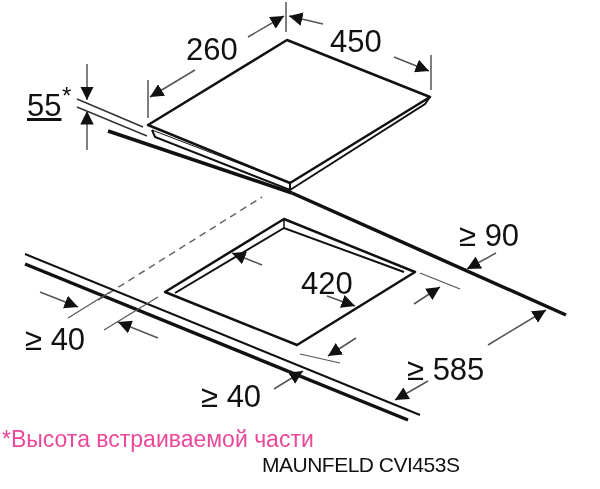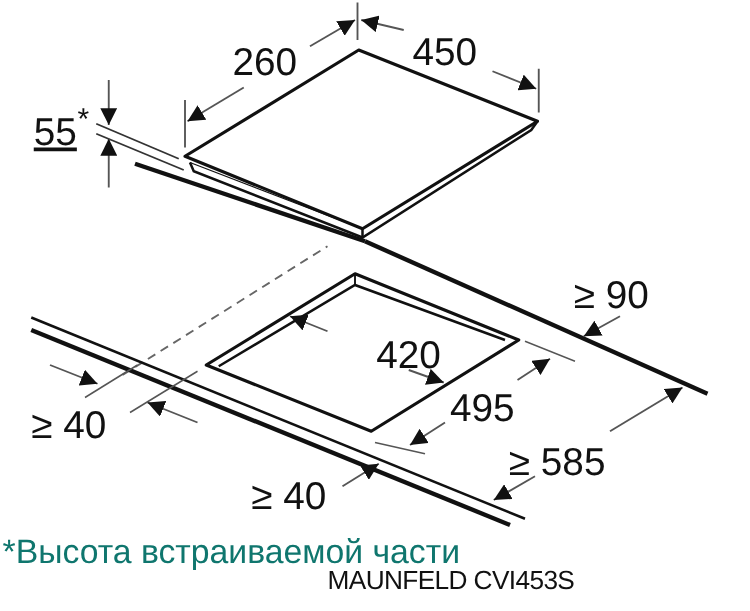--- a/index.html
+++ b/index.html
@@ -1,20 +1,20 @@
 <!DOCTYPE html>
 <html><head>
 <meta charset="utf-8">
 <style>
   html, body { margin: 0; padding: 0; background: #ffffff; }
   .canvas { position: relative; width: 600px; height: 489px; overflow: hidden; background: #ffffff; }
   svg { position: absolute; left: 0; top: 0; }
   .dim { position: absolute; font-family: "Liberation Sans", sans-serif; font-size: 31px; color: #111; line-height: 1; white-space: nowrap; }
   .sup { position: absolute; font-family: "Liberation Sans", sans-serif; font-size: 24px; color: #111; line-height: 1; }
-  .note { position: absolute; font-family: "Liberation Sans", sans-serif; font-size: 27px; color: #0f766e; line-height: 1; white-space: nowrap; }
+  .note { position: absolute; font-family: "Liberation Sans", sans-serif; font-size: 23px; color: #ec4899; line-height: 1; white-space: nowrap; }
   .model { position: absolute; font-family: "Liberation Sans", sans-serif; font-size: 21px; color: #111; line-height: 1; white-space: nowrap; letter-spacing: -0.5px; }
 </style>
 </head>
 <body>
 
 <div class="canvas">
   <svg width="600" height="489" viewBox="0 0 600 489">
     <defs>
       <marker id="arr" viewBox="0 0 10 10" refX="10" refY="5" markerWidth="9" markerHeight="9" orient="auto-start-reverse">
         <path d="M0,0 L10,5 L0,10 z" fill="#111"></path>
@@ -96,21 +96,20 @@
 
     <line x1="274" y1="389" x2="303" y2="371" stroke="#555" stroke-width="1.5" marker-end="url(#arr)"></line>
   </svg>
 
   <span class="dim" style="left:186px; top:34px;">260</span>
   <span class="dim" style="left:330px; top:26px;">450</span>
   <span class="dim" style="left:27px; top:90px;text-decoration:underline;">55</span>
   <span class="sup" style="left:62px; top:84px;">*</span>
 
   <span class="dim" style="left:261px; top:268px;margin-left:40px;">420</span>
-  <span class="dim" style="left:360px; top:311px;">495</span>
 
   <span class="dim" style="left:459px; top:220px;">≥ 90</span>
   <span class="dim" style="left:25px; top:324px;">≥ 40</span>
   <span class="dim" style="left:201px; top:381px;">≥ 40</span>
   <span class="dim" style="left:407px; top:354px;">≥ 585</span>
 
   <span class="note" style="left:2px; top:428px;">*Высота встраиваемой части</span>
   <span class="model" style="left:262px; top:454px;">MAUNFELD CVI453S</span>
 </div>
 

